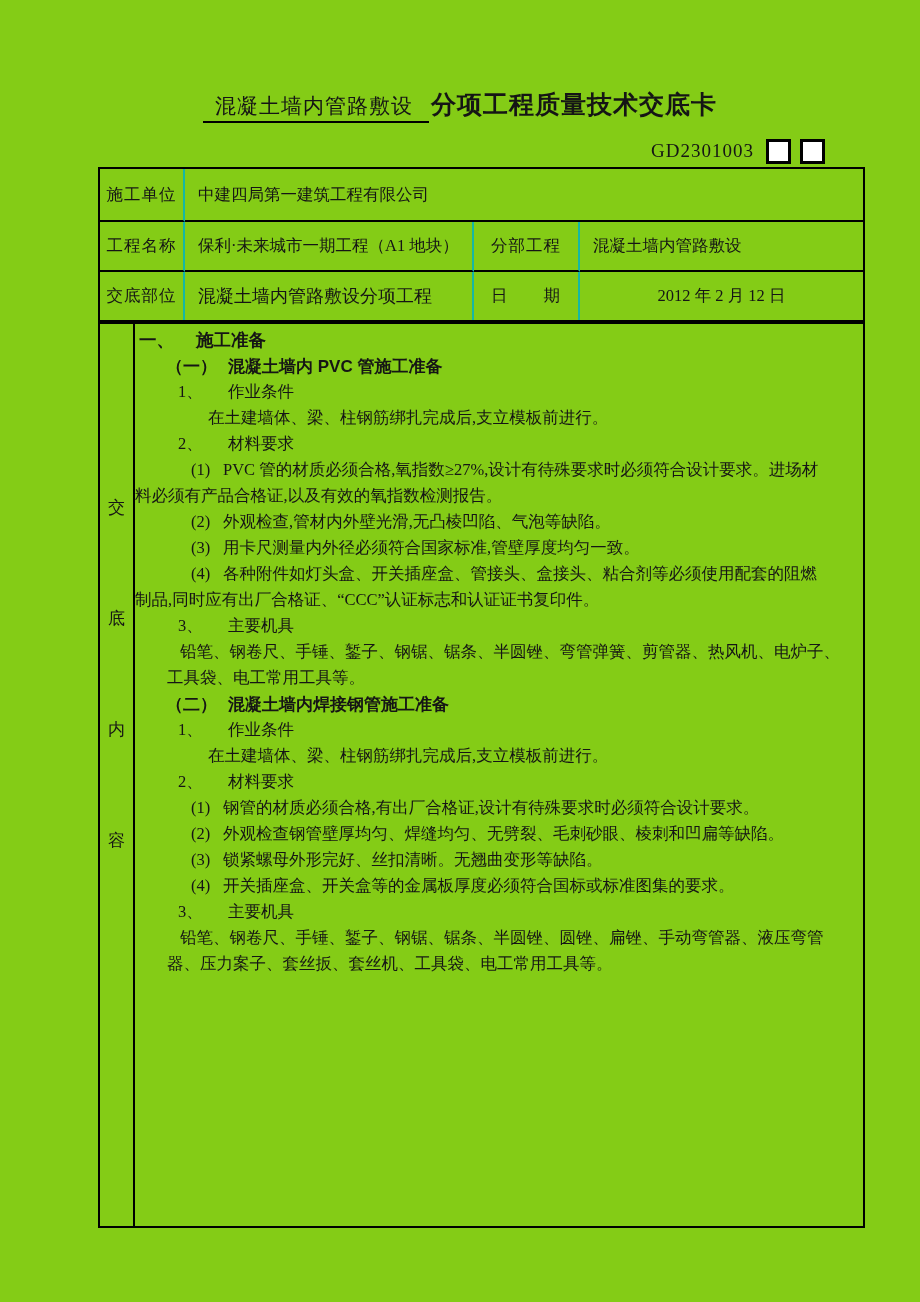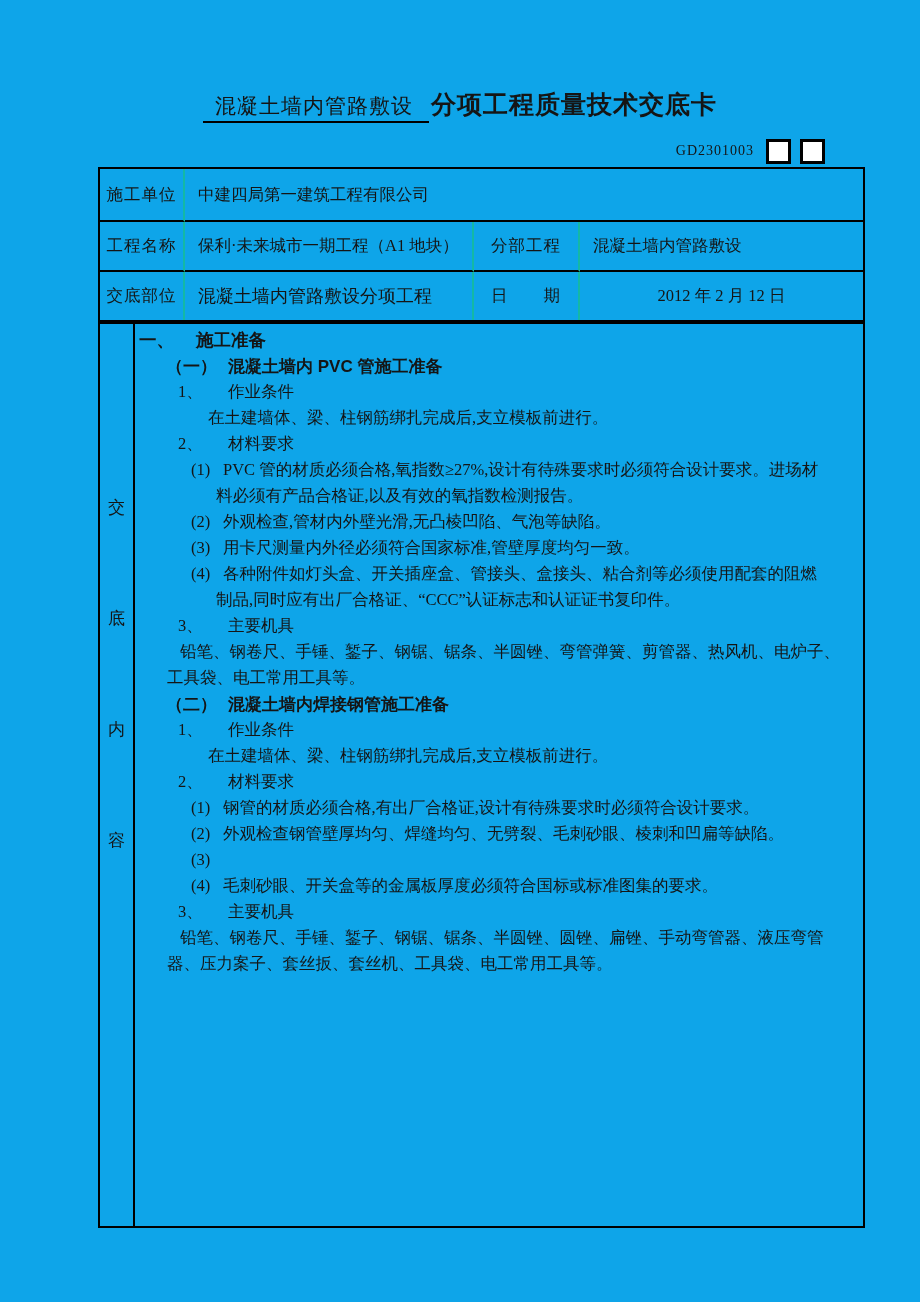--- a/index.html
+++ b/index.html
@@ -1,28 +1,28 @@
 <!DOCTYPE html>
 <html><head>
 <meta charset="utf-8">
 <style>
   html,body{margin:0;padding:0;background:#fff;}
-  .page{position:relative;width:920px;height:1302px;background:#0ea5e9;overflow:hidden;
+  .page{position:relative;width:920px;height:1302px;background:#84cc16;overflow:hidden;
         font-family:"Liberation Serif","DejaVu Serif",serif;color:#151515;}
 
   
   .title-row{position:absolute;top:88px;left:0;width:920px;text-align:center;white-space:nowrap;}
   .title-underlined{font-size:21px;letter-spacing:1px;padding:0 16px 3px 12px;border-bottom:2px solid #000;}
   .title-main{font-size:25px;font-weight:bold;letter-spacing:1px;
               font-family:"Liberation Sans","DejaVu Sans",sans-serif;margin-left:2px;}
 
   
   .code-row{position:absolute;top:137px;left:98px;width:727px;height:28px;
             display:flex;justify-content:flex-end;align-items:center;gap:12px;}
-  .code-text{font-size:14px;letter-spacing:1px;}
+  .code-text{font-size:19px;letter-spacing:1px;}
   .cbx-group{display:flex;gap:9px;}
   .cbx{width:19px;height:19px;border:3px solid #000;background:#fff;}
 
   
   .tbl-info{position:absolute;left:98px;top:167px;width:767px;height:155px;
             border:2px solid #000;box-sizing:border-box;
             display:grid;grid-template-columns:85px 289px 106px 283px;
             grid-template-rows:53px 50px 48px;}
   .cell{box-sizing:border-box;display:flex;align-items:center;font-size:16.5px;
         border-right:2px solid #14b8a6;border-bottom:2px solid #000;white-space:nowrap;overflow:hidden;}
@@ -48,21 +48,21 @@
       font-family:"Liberation Sans","DejaVu Sans",sans-serif;}
   .h1 .mk{width:57px;}
   .h2{padding-left:31px;font-weight:bold;font-size:17px;
       font-family:"Liberation Sans","DejaVu Sans",sans-serif;}
   .h2 .mk{width:62px;}
   .num{padding-left:43px;}
   .num .mk{width:50px;}
   .body-l{padding-left:73px;}
   .item{padding-left:56px;}
   .item .mk{width:32px;}
-  .cont{padding-left:81px;}
+  .cont{}
   .tools{padding-left:45px;}
   .cont14{padding-left:32px;}
   .cont25{padding-left:32px;}
 </style>
 </head>
 <body>
 
 <div class="page">
 
   <div class="title-row">
@@ -169,24 +169,25 @@
       <div class="line item">
           <span class="mk">(1)</span>
           <span>钢管的材质必须合格,有出厂合格证,设计有待殊要求时必须符合设计要求。</span>
         </div>
       <div class="line item">
           <span class="mk">(2)</span>
           <span>外观检查钢管壁厚均匀、焊缝均匀、无劈裂、毛刺砂眼、棱刺和凹扁等缺陷。</span>
         </div>
       <div class="line item">
           <span class="mk">(3)</span>
+          <span>锁紧螺母外形完好、丝扣清晰。无翘曲变形等缺陷。</span>
         </div>
       <div class="line item">
           <span class="mk">(4)</span>
-          <span>毛刺砂眼、开关盒等的金属板厚度必须符合国标或标准图集的要求。</span>
+          <span>开关插座盒、开关盒等的金属板厚度必须符合国标或标准图集的要求。</span>
         </div>
       <div class="line num">
           <span class="mk">3、</span>
           <span>主要机具</span>
         </div>
       <div class="line tools">
           <span>铅笔、钢卷尺、手锤、錾子、钢锯、锯条、半圆锉、圆锉、扁锉、手动弯管器、液压弯管</span>
         </div>
       <div class="line cont25">
           <span>器、压力案子、套丝扳、套丝机、工具袋、电工常用工具等。</span>

